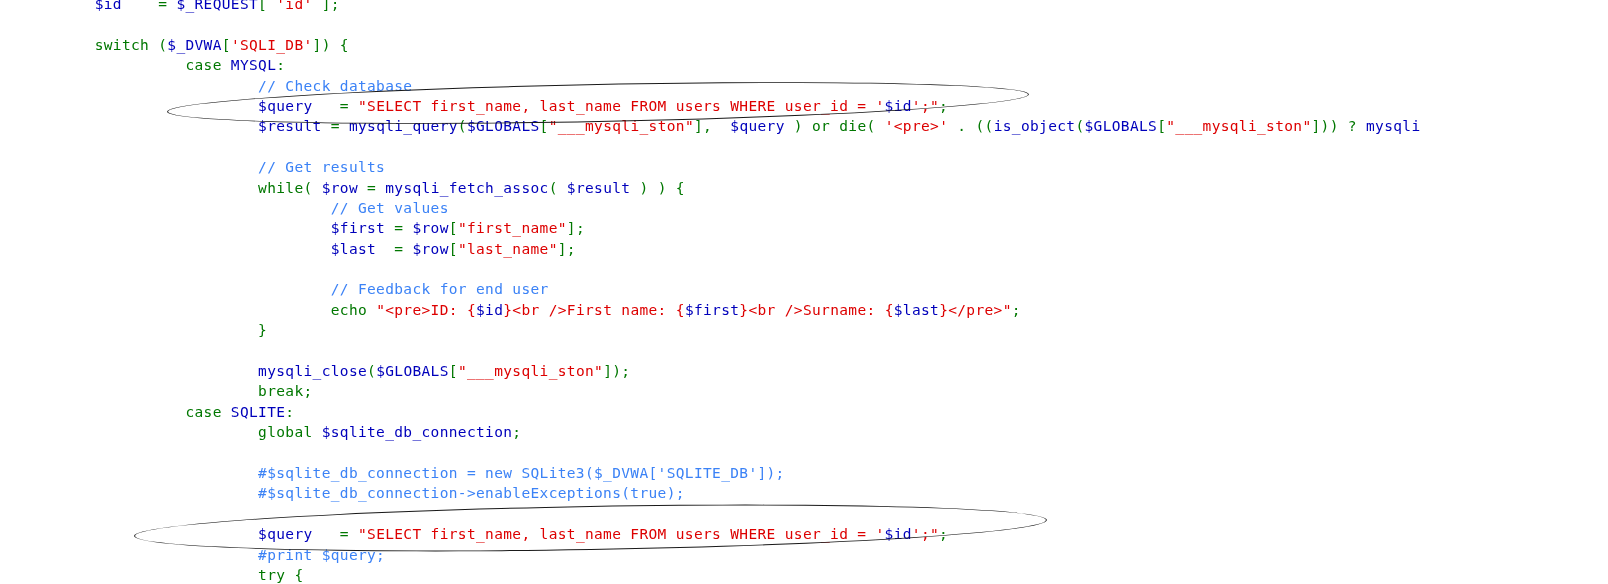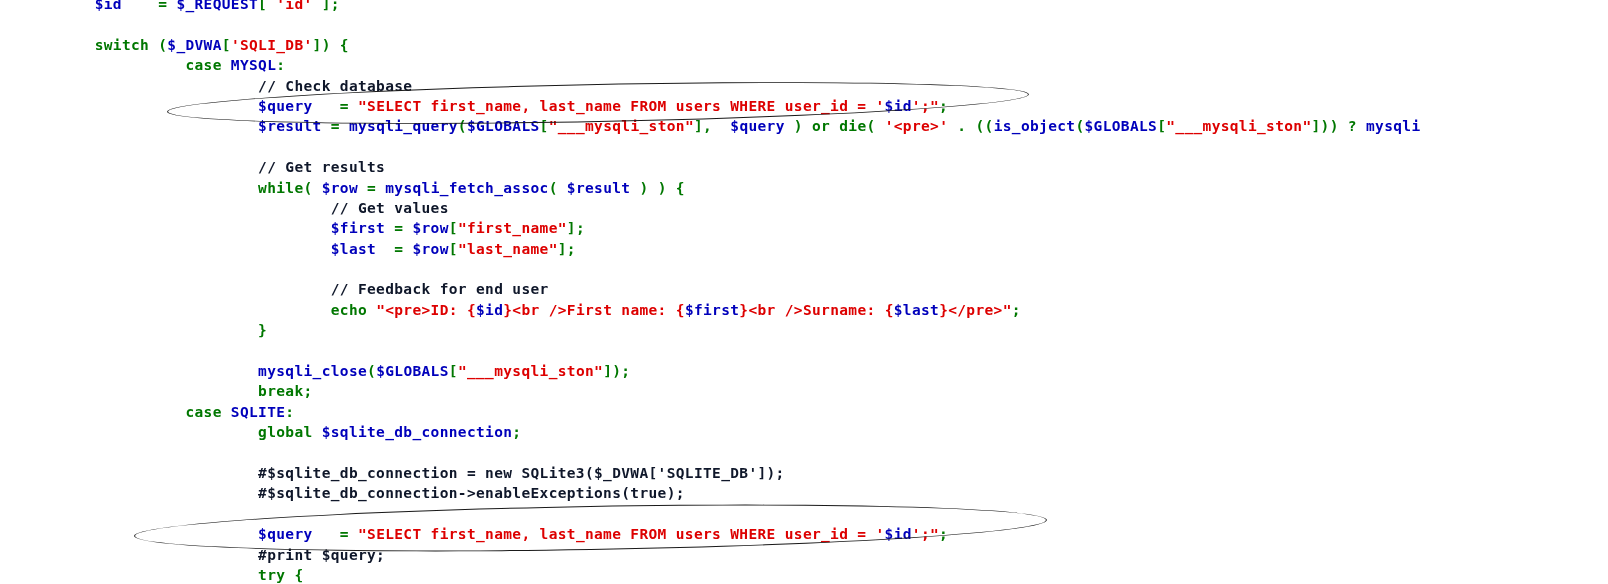--- a/index.html
+++ b/index.html
@@ -12,21 +12,20 @@
     height: 584px;
     overflow: hidden;
     font-family: "DejaVu Sans Mono", "Liberation Mono", monospace;
   }
   #stage {
     position: relative;
     width: 1420px;
     height: 584px;
     background: #ffffff;
     overflow: hidden;
-    font-weight: bold;
   }
   #code {
     position: absolute;
     left: 0;
     top: 0;
     width: 1608px;
     margin: 0;
     padding: 0;
     font-family: "DejaVu Sans Mono", "Liberation Mono", monospace;
     font-size: 14.5px;
@@ -37,21 +36,21 @@
   }
   .ln {
     display: block;
     height: 20.4px;
     white-space: pre;
   }
   
   .kw   { color: #007700; }   
   .var  { color: #0000BB; }   
   .str  { color: #DD0000; }   
-  .cmt  { color: #0f172a; }   
+  .cmt  { color: #3b82f6; }   
   .blk  { color: #000000; }
 
   .ellipse {
     position: absolute;
     border: 1.6px solid #1a1a1a;
     border-radius: 50%;
     background: transparent;
     pointer-events: none;
   }
   #ellipse-top {

